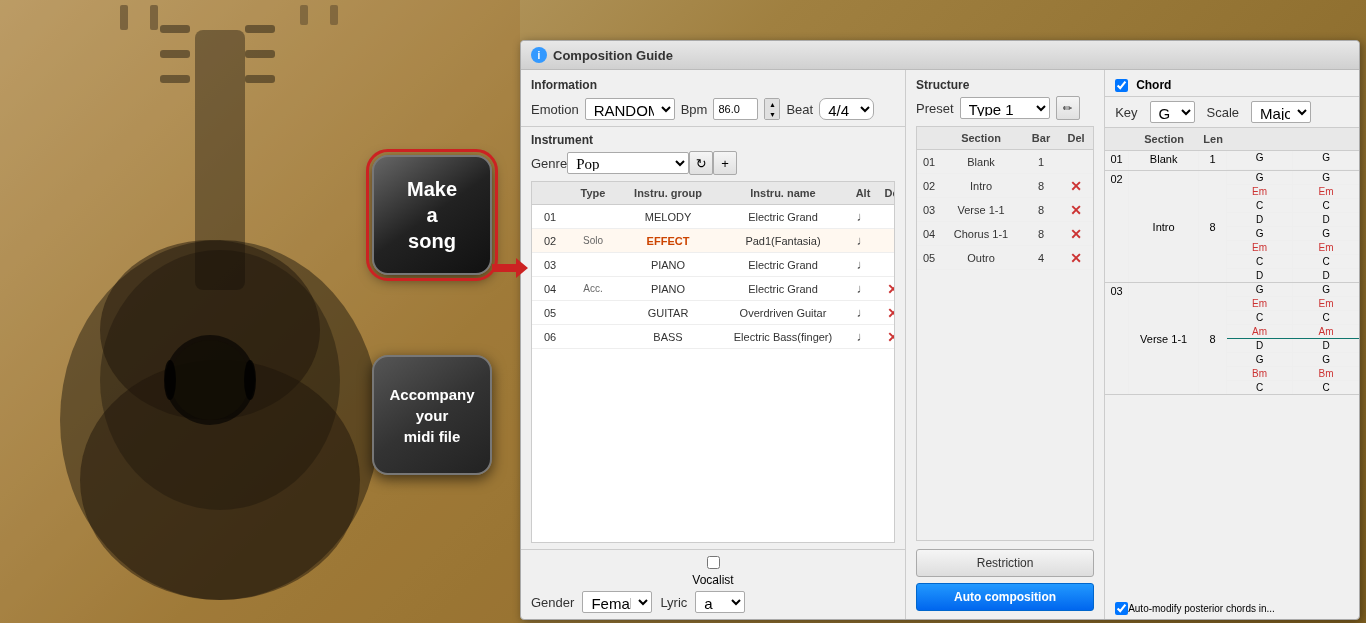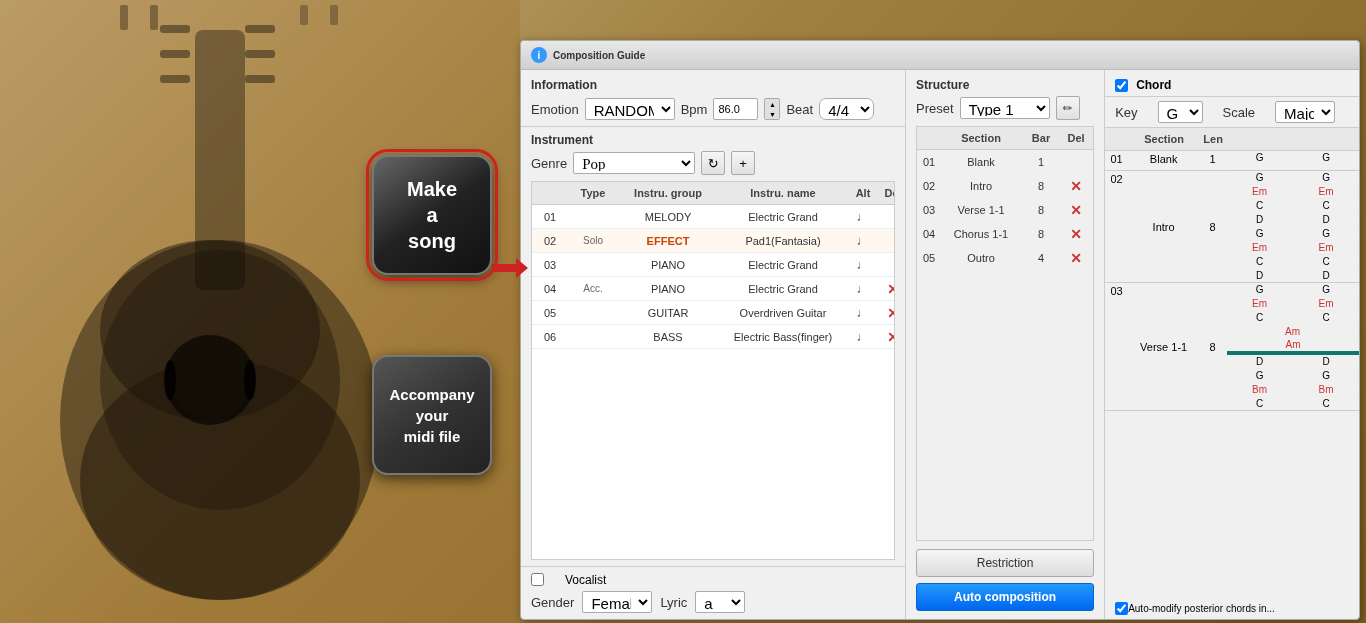--- a/index.html
+++ b/index.html
@@ -110,21 +110,21 @@
     }
     #title-icon {
       width: 16px; height: 16px;
       background: #3399ff;
       border-radius: 50%;
       display: flex; align-items: center; justify-content: center;
       color: white; font-size: 10px; font-weight: bold;
       flex-shrink: 0;
     }
     #title-text {
-      font-size: 10px;
+      font-size: 13px;
       font-weight: bold;
       color: #333;
     }
     
     #content {
       display: flex;
       flex: 1;
       overflow: hidden;
     }
     
@@ -196,21 +196,20 @@
     }
     #instrument-title {
       font-size: 12px;
       font-weight: bold;
       margin-bottom: 4px;
       color: #333;
     }
     #genre-row {
       display: flex;
       align-items: center;
-      gap: 6px;
       margin-bottom: 6px;
     }
     .icon-btn {
       width: 24px; height: 24px;
       border: 1px solid #aaa;
       background: linear-gradient(to bottom, #f5f5f5, #e0e0e0);
       border-radius: 2px;
       cursor: pointer;
       display: flex; align-items: center; justify-content: center;
       font-size: 13px;
@@ -278,23 +277,24 @@
       padding: 6px 10px;
       border-top: 1px solid #ccc;
     }
     #vocalist-row {
       display: flex;
       align-items: center;
       gap: 8px;
     }
     #vocalist-check-row {
       display: flex;
-      align-items: flex-start;
-      gap: 21px;
+      align-items: center;
+      gap: 4px;
       margin-bottom: 4px;
+      flex-direction: column;
     }
     
     #right-panel {
       width: 200px;
       border-right: 1px solid #ccc;
       display: flex;
       flex-direction: column;
     }
     #structure-title {
       font-size: 12px;
@@ -358,21 +358,21 @@
     #chord-header {
       padding: 8px 10px 4px;
       display: flex;
       align-items: center;
       gap: 8px;
       border-bottom: 1px solid #ccc;
     }
     #chord-keys-row {
       display: flex;
       align-items: center;
-      gap: 20px;
+      gap: 12px;
       padding: 4px 10px;
       border-bottom: 1px solid #ccc;
     }
     #chord-table-header {
       display: grid;
       grid-template-columns: 24px 80px 30px 120px;
       background: #e8e8e8;
       border-bottom: 1px solid #ccc;
       padding: 3px 0;
     }
@@ -731,21 +731,21 @@
               <div style="font-size:10px;text-align:center;padding:1px;">G</div>
             </div>
             <div style="display:grid; grid-template-columns:1fr 1fr; border-bottom:1px solid #eee;">
               <div style="font-size:10px;text-align:center;padding:1px;border-right:1px solid #eee;color:#cc3333;">Em</div>
               <div style="font-size:10px;text-align:center;padding:1px;color:#cc3333;">Em</div>
             </div>
             <div style="display:grid; grid-template-columns:1fr 1fr; border-bottom:1px solid #eee;">
               <div style="font-size:10px;text-align:center;padding:1px;border-right:1px solid #eee;">C</div>
               <div style="font-size:10px;text-align:center;padding:1px;">C</div>
             </div>
-            <div style="display:grid; grid-template-columns:1fr; border-bottom:4px solid #0f766e;">
+            <div style="display:grid; grid-template-columns:1fr 1fr; border-bottom:1px solid #0f766e;">
               <div style="font-size:10px;text-align:center;padding:1px;border-right:1px solid #eee;color:#cc3333;">Am</div>
               <div style="font-size:10px;text-align:center;padding:1px;color:#cc3333;">Am</div>
             </div>
             <div style="display:grid; grid-template-columns:1fr 1fr; border-bottom:1px solid #eee;">
               <div style="font-size:10px;text-align:center;padding:1px;border-right:1px solid #eee;">D</div>
               <div style="font-size:10px;text-align:center;padding:1px;">D</div>
             </div>
             <div style="display:grid; grid-template-columns:1fr 1fr; border-bottom:1px solid #eee;">
               <div style="font-size:10px;text-align:center;padding:1px;border-right:1px solid #eee;">G</div>
               <div style="font-size:10px;text-align:center;padding:1px;">G</div>

